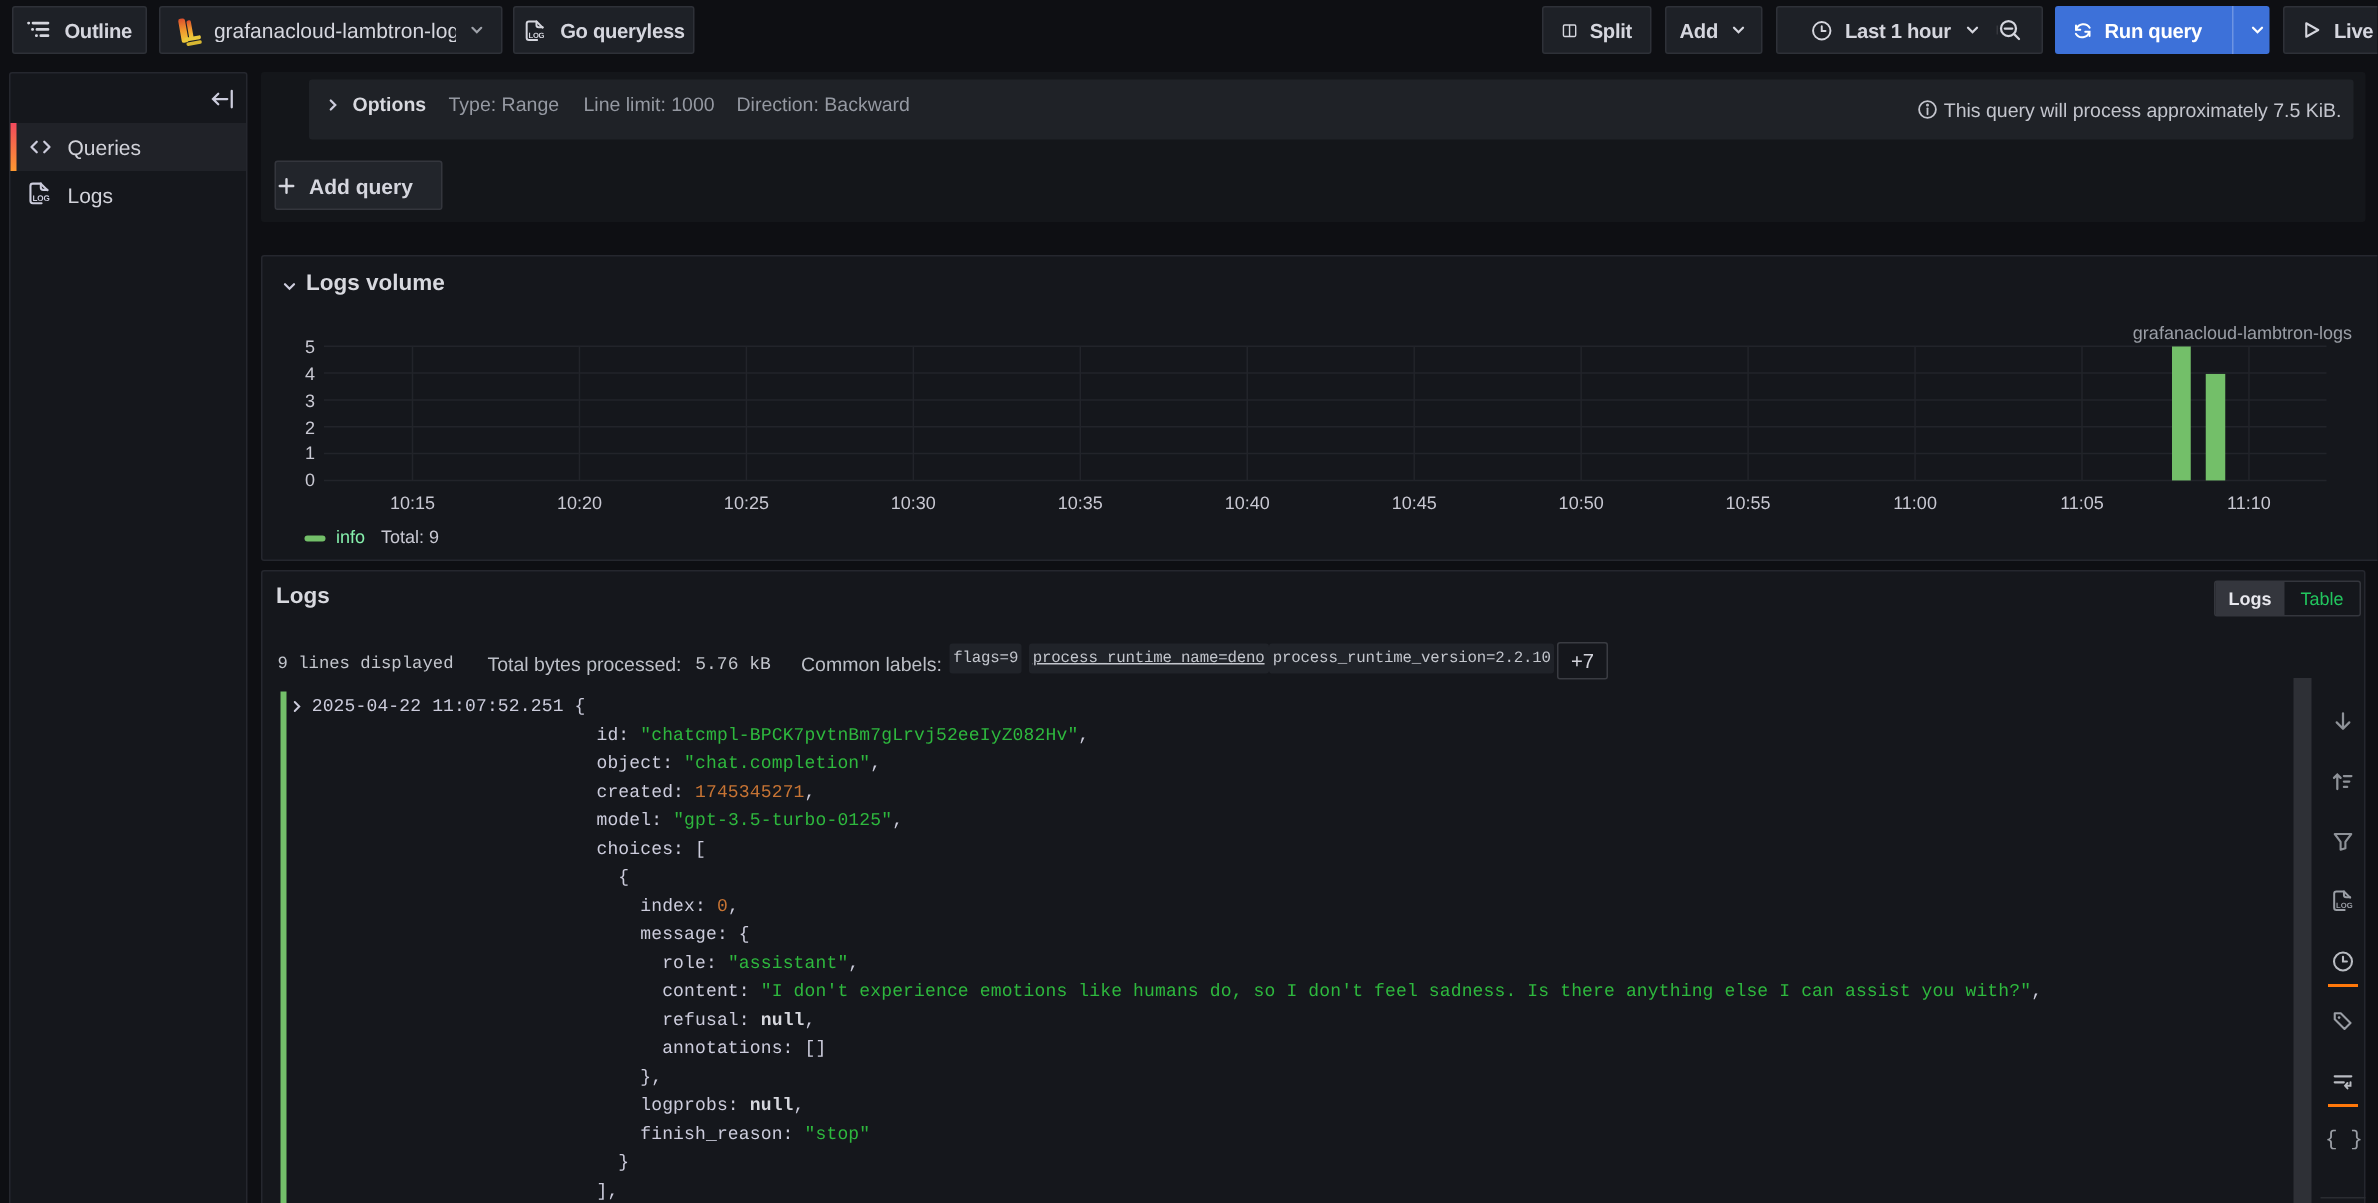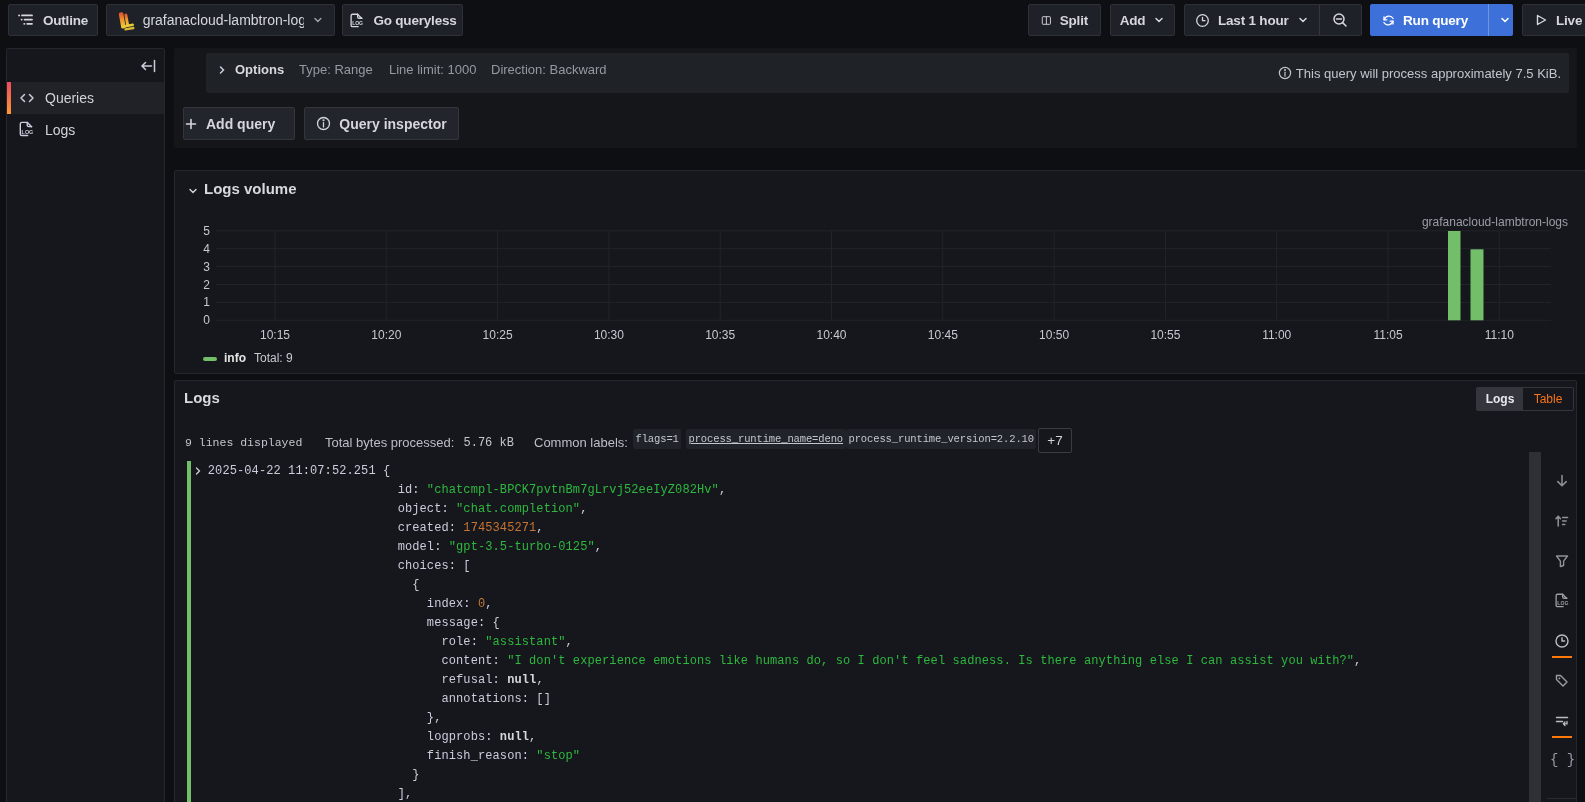--- a/index.html
+++ b/index.html
@@ -70,21 +70,21 @@
       <path d="M7.5 2.2v10.6"></path>
     </svg>
     Split
   </div>
   <div class="btn" style="left:1110px;width:65px;padding:0;justify-content:center;">
     Add
     <svg width="12" height="12" viewBox="0 0 12 12" fill="none" stroke="#d5d6de" stroke-width="1.5" stroke-linecap="round">
         <path d="M3 4.5l3 3 3-3"></path>
       </svg>
   </div>
-  <div class="btn" style="left:1184px;width:178px;padding:0;gap:0;">
+  <div class="btn" style="left:1184px;width:178px;padding:12px;gap:0;">
     <div style="display:flex;align-items:center;gap:8px;padding:0 10px;height:100%;">
       <svg width="15" height="15" viewBox="0 0 15 15" fill="none" stroke="#d5d6de" stroke-width="1.3">
         <circle cx="7.5" cy="7.5" r="5.8"></circle>
         <path d="M7.5 4.5v3.2H10" stroke-linecap="round"></path>
       </svg>
       Last 1 hour
       <svg width="12" height="12" viewBox="0 0 12 12" fill="none" stroke="#d5d6de" stroke-width="1.5" stroke-linecap="round">
           <path d="M3 4.5l3 3 3-3"></path>
         </svg>
     </div>
@@ -159,28 +159,20 @@
           <circle cx="7" cy="4" r="0.4" fill="#c3c5cd"></circle>
         </svg>
       <span style="font-size:13px;color:#c3c5cd;">This query will process approximately 7.5 KiB.</span>
     </div>
   </div>
   <div class="abs" style="left:9px;top:59px;width:112px;height:33px;background:#22252b;border:1px solid #34363d;border-radius:2px;display:flex;align-items:center;justify-content:flex-start;gap:8px;font-size:14px;font-weight:700;color:#d5d6de;">
     <svg width="14" height="14" viewBox="0 0 14 14" fill="none" stroke="#d5d6de" stroke-width="1.6" stroke-linecap="round">
         <path d="M7 2.5v9M2.5 7h9"></path>
       </svg>
     Add query
-  </div>
-  <div class="abs" style="left:130px;top:59px;width:155px;height:33px;background:#22252b;border:1px solid #34363d;border-radius:2px;display:flex;align-items:center;justify-content:center;gap:8px;font-size:14px;font-weight:700;color:#d5d6de;">
-    <svg width="15" height="15" viewBox="0 0 14 14" fill="none" stroke="#d5d6de" stroke-width="1.2">
-        <circle cx="7" cy="7" r="5.6"></circle>
-        <path d="M7 6.2v4" stroke-linecap="round"></path>
-        <circle cx="7" cy="4" r="0.4" fill="#d5d6de"></circle>
-      </svg>
-    Query inspector
   </div>
 </div>
 
 <div class="panel" id="volpanel" style="left:174px;top:170px;width:1577px;height:204px;">
   <svg class="abs" style="left:12px;top:14px;" width="12" height="12" viewBox="0 0 12 12" fill="none" stroke="#ccccdc" stroke-width="1.5" stroke-linecap="round">
       <path d="M3 4.5l3 3 3-3"></path>
     </svg>
   <span class="abs" style="left:29px;top:9px;font-size:15px;font-weight:700;color:#d8d9df;">Logs volume</span>
   <svg class="abs" style="left:0;top:0;" width="1401" height="180" viewBox="0 0 1401 180">
     <text x="1393" y="55" text-anchor="end" font-size="12" fill="#9a9ea6" font-family="Liberation Sans">grafanacloud-lambtron-logs</text>
@@ -224,36 +216,36 @@
       <text x="879.1" y="168" text-anchor="middle">10:50</text>
       <text x="990.4" y="168" text-anchor="middle">10:55</text>
       <text x="1101.7" y="168" text-anchor="middle">11:00</text>
       <text x="1213" y="168" text-anchor="middle">11:05</text>
       <text x="1324.3" y="168" text-anchor="middle">11:10</text>
     </g>
     <rect x="1273" y="60" width="12.5" height="89.3" fill="#73bf69"></rect>
     <rect x="1295.5" y="78.3" width="13" height="71" fill="#73bf69"></rect>
   </svg>
   <div class="abs" style="left:28px;top:186px;width:14px;height:4px;border-radius:2px;background:#73bf69;"></div>
-  <span class="abs" style="left:49px;top:180px;font-size:12px;color:#e5e5e5;font-weight:bold;">info</span>
+  <span class="abs" style="left:49px;top:180px;font-size:12px;color:#86efac;">info</span>
   <span class="abs" style="left:79px;top:180px;font-size:12px;color:#c8c8d2;">Total: 9</span>
 </div>
 
 <div class="panel" id="logspanel" style="left:174px;top:380px;width:1403px;height:430px;">
   <span class="abs" style="left:9px;top:8px;font-size:15px;font-weight:700;color:#d8d9df;">Logs</span>
   <div class="abs" style="left:1301px;top:6px;width:98px;height:24px;border:1px solid #34363d;border-radius:2px;display:flex;">
     <div style="width:46px;height:100%;background:#34363d;display:flex;align-items:center;justify-content:center;font-size:12px;font-weight:700;color:#e8e8ee;">Logs</div>
-    <div style="flex:1;display:flex;align-items:center;justify-content:center;font-size:12px;color:#f97316;">Table</div>
+    <div style="flex:1;display:flex;align-items:center;justify-content:center;font-size:12px;color:#22c55e;">Table</div>
   </div>
 
   <div class="abs mono" style="left:10px;top:54.5px;font-size:11.5px;color:#c2c5cc;">9 lines displayed</div>
   <div class="abs" style="left:150px;top:54px;font-size:13px;color:#bcbfc7;">Total bytes processed:</div>
   <div class="abs mono" style="left:288.5px;top:55px;font-size:12px;color:#c2c5cc;">5.76 kB</div>
   <div class="abs" style="left:359px;top:54px;font-size:13px;color:#bcbfc7;">Common labels:</div>
-  <div class="abs mono" style="left:458px;top:47.5px;height:20px;background:#202329;border-radius:2px;font-size:10.5px;letter-spacing:-0.12px;color:#c3c6cd;padding:4px 2.5px;">flags=1</div>
+  <div class="abs mono" style="left:458px;top:47.5px;height:20px;background:#202329;border-radius:2px;font-size:10.5px;letter-spacing:-0.12px;color:#c3c6cd;padding:4px 2.5px;">flags=9</div>
   <div class="abs mono" style="left:511px;top:47.5px;height:20px;background:#202329;border-radius:2px;font-size:10.5px;letter-spacing:-0.12px;color:#c3c6cd;padding:4px 2.5px;text-decoration:underline;">process_runtime_name=deno</div>
   <div class="abs mono" style="left:671px;top:47.5px;height:20px;background:#202329;border-radius:2px;font-size:10.5px;letter-spacing:-0.12px;color:#c3c6cd;padding:4px 2.5px;">process_runtime_version=2.2.10</div>
   <div class="abs" style="left:863px;top:47px;width:34px;height:25px;border:1px solid #3a3c42;border-radius:2px;display:flex;align-items:center;justify-content:center;font-size:13.5px;color:#d2d3db;">+7</div>
 
   <div class="abs" style="left:12px;top:80px;width:4px;height:350px;background:#73bf69;"></div>
   <svg class="abs" style="left:18px;top:85px;" width="10" height="10" viewBox="0 0 10 10" fill="none" stroke="#ccccdc" stroke-width="1.3" stroke-linecap="round">
       <path d="M3.5 2l3 3-3 3"></path>
     </svg>
   <pre class="abs mono" style="left:32.8px;top:81px;font-size:12px;line-height:19px;letter-spacing:0.1px;color:#ccccdc;">2025-04-22 11:07:52.251 {
                           id: <i>"chatcmpl-BPCK7pvtnBm7gLrvj52eeIyZ082Hv"</i>,

